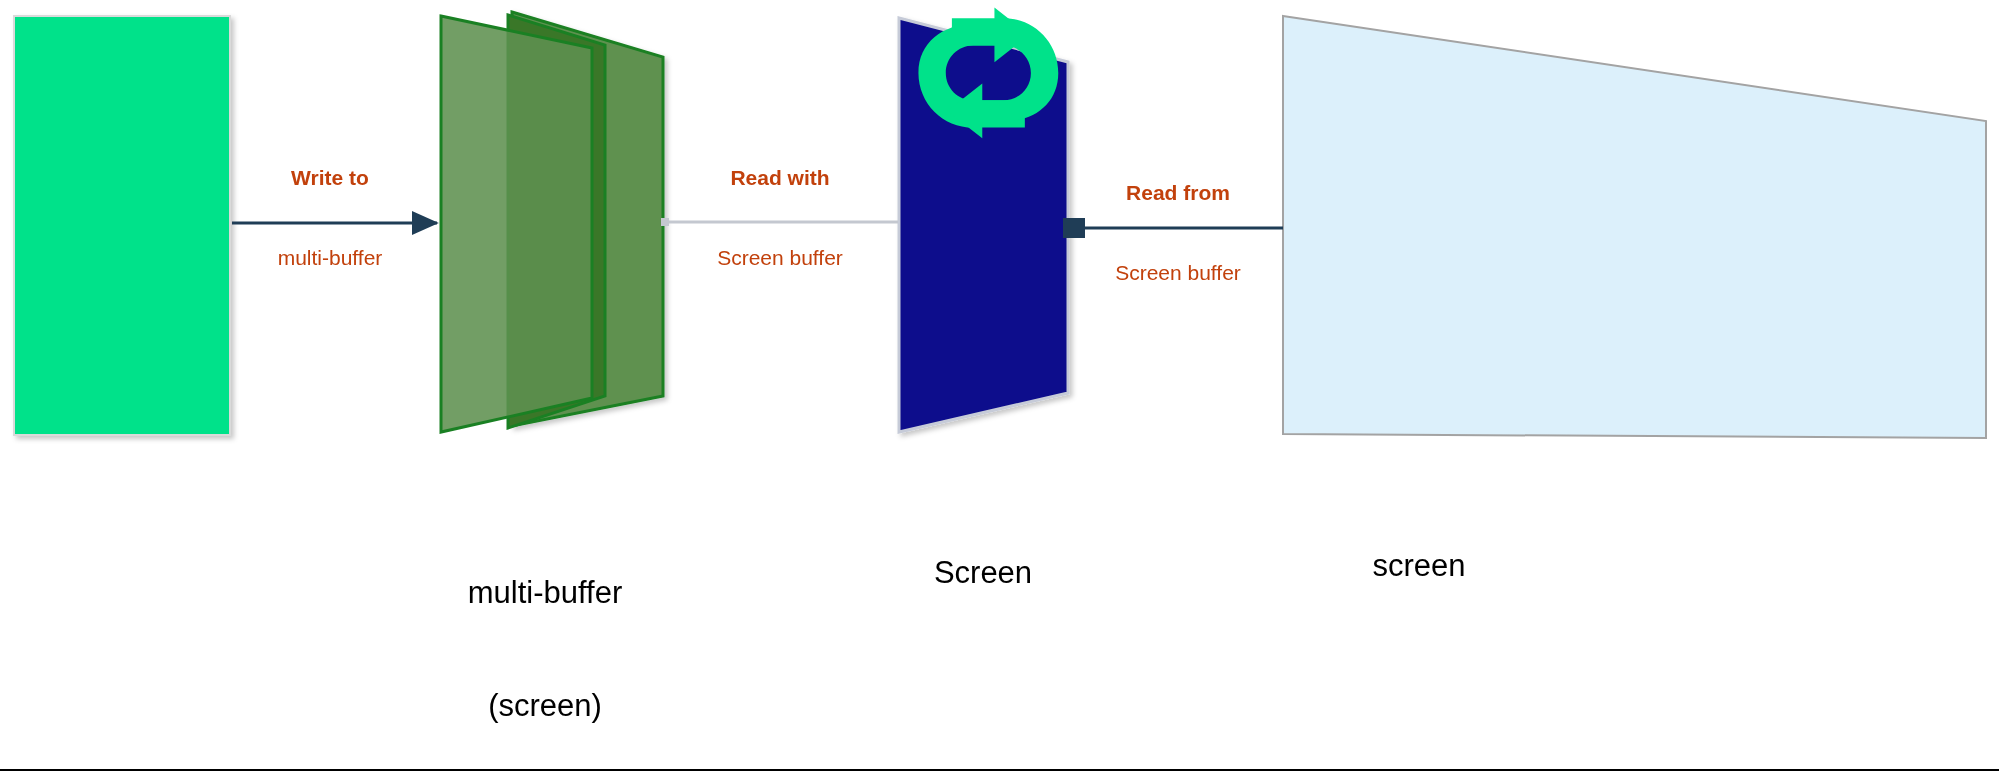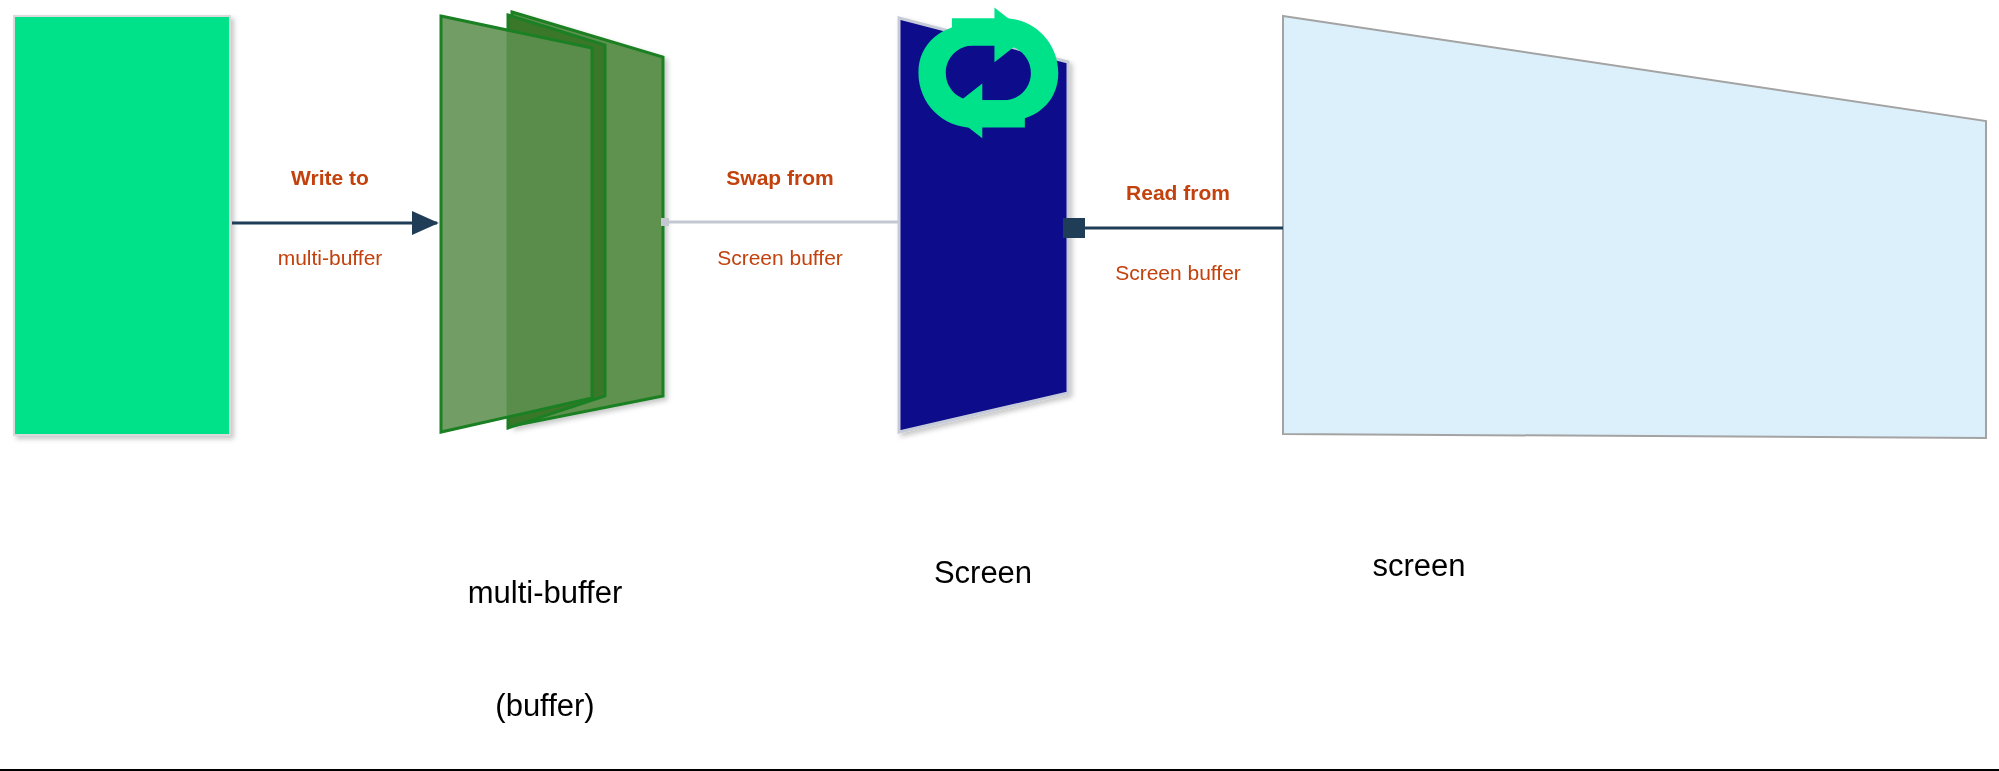--- a/index.html
+++ b/index.html
@@ -123,33 +123,33 @@
                C98,8 114,24 114,44 C114,64 98,76 78,76 Z" fill="#00E28A"></path>
     </g>
   </svg>
 
   <div class="lbl edge-label" style="left:205px; top:112px; width:250px;">
     <span class="strong">Write to</span>
     <span class="normal">multi-buffer</span>
   </div>
 
   <div class="lbl edge-label" style="left:655px; top:112px; width:250px;">
-    <span class="strong">Swap from</span>
+    <span class="strong">Read with</span>
     <span class="normal">Screen buffer</span>
   </div>
 
   <div class="lbl edge-label" style="left:1053px; top:127px; width:250px;text-align:center;">
     <span class="strong">Read from</span>
     <span class="normal">Screen buffer</span>
   </div>
 
 
   <div class="lbl node-label" style="left:420px; top:498px; width:250px;">
     <span>multi-buffer</span>
-    <span>(buffer)</span>
+    <span>(screen)</span>
   </div>
 
   <div class="lbl node-label" style="left:858px; top:478px; width:250px;">
     <span>Screen</span>
     
   </div>
 
   <div class="lbl node-label" style="left:1283px; top:471px; width:272px;">
     <span>screen</span>
   </div>

